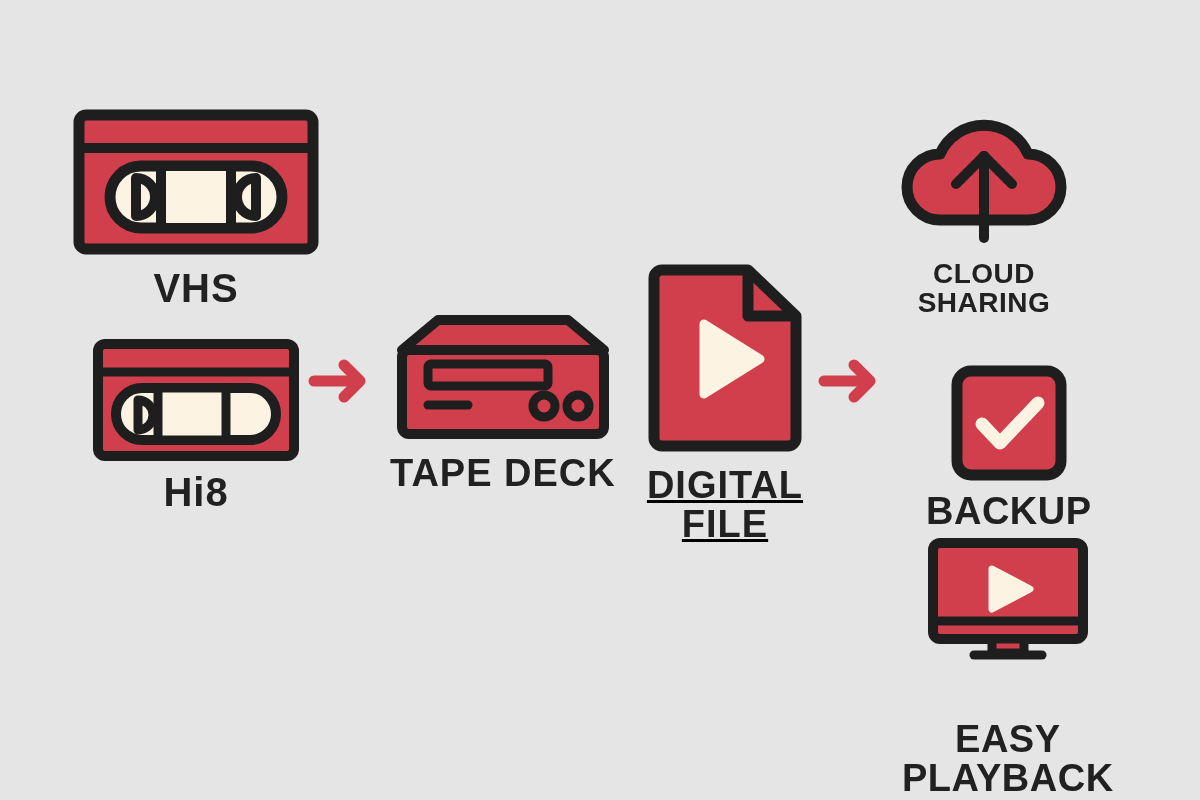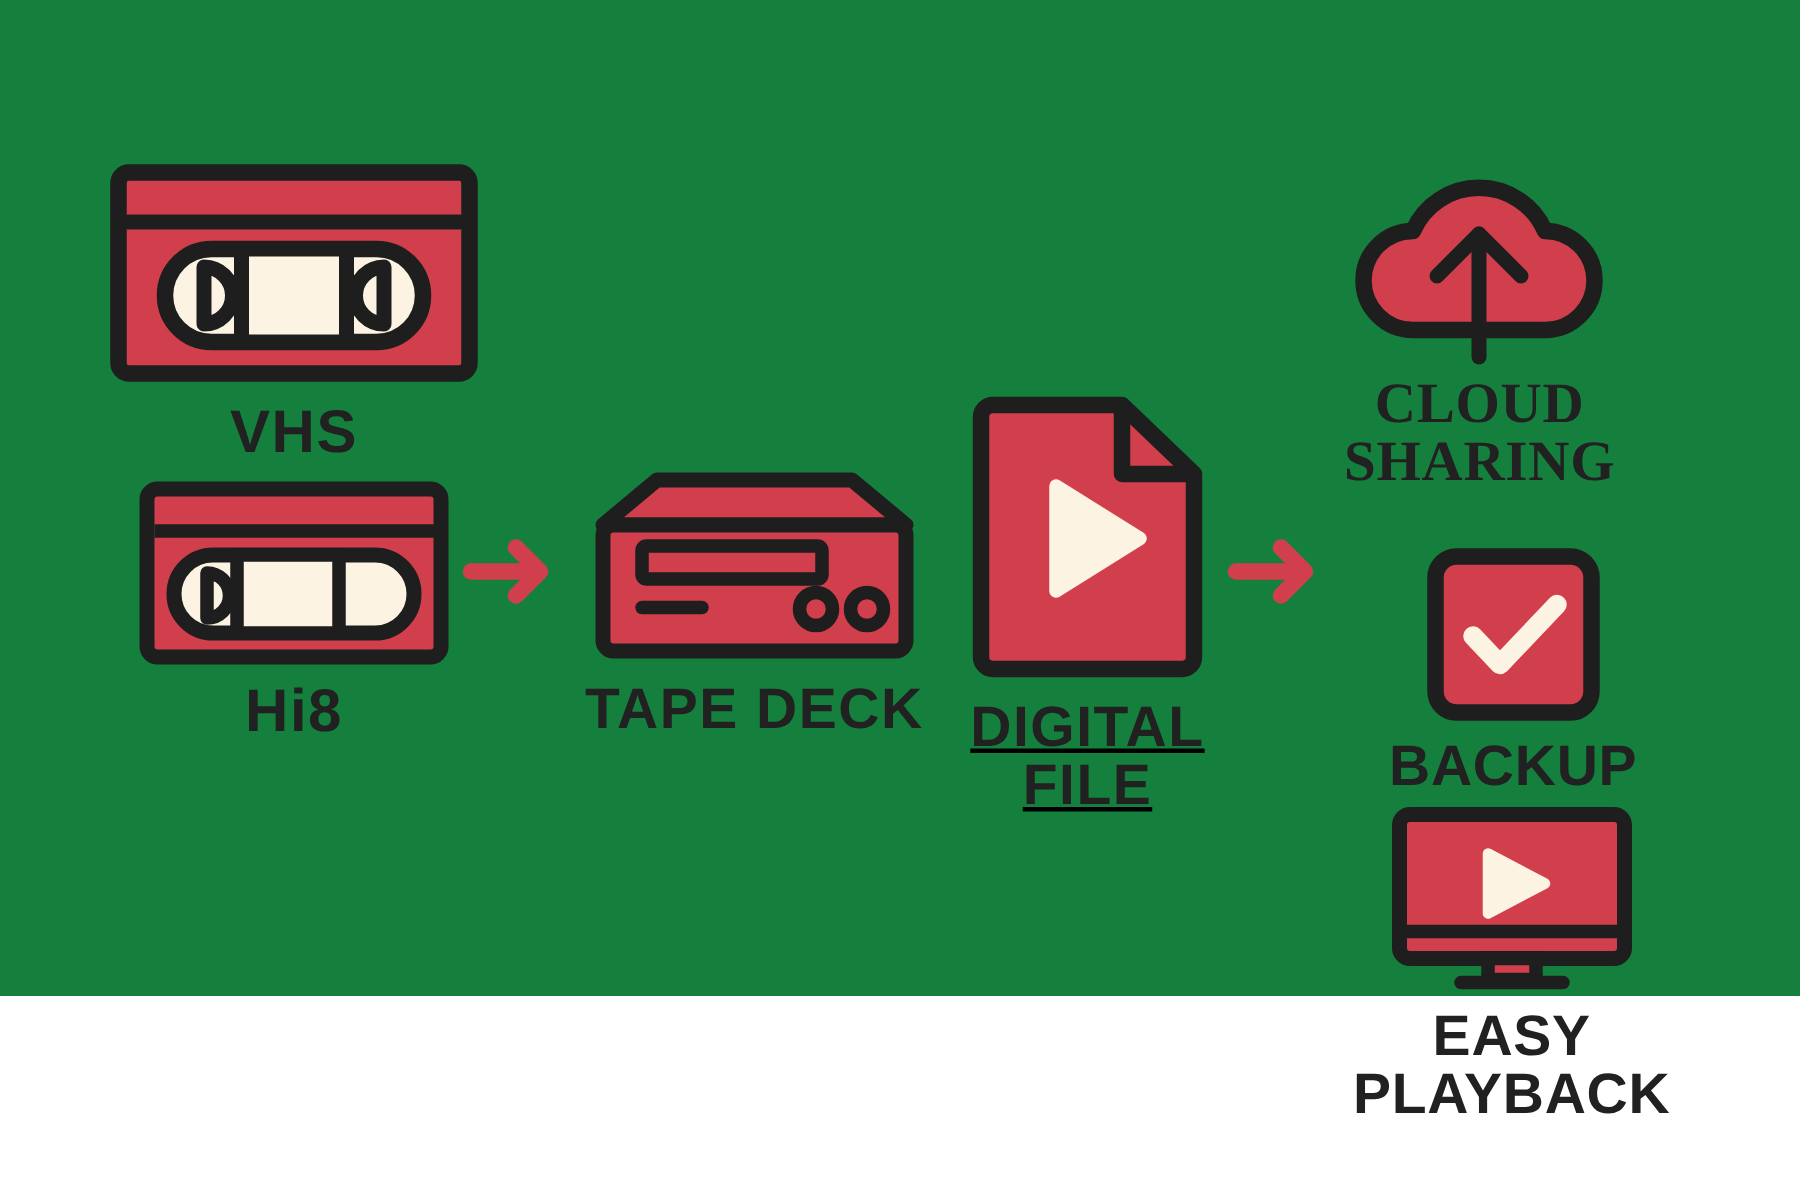--- a/index.html
+++ b/index.html
@@ -9,22 +9,22 @@
   }
   body {
     width: 1200px;
     height: 800px;
     overflow: hidden;
     font-family: "Liberation Sans", "DejaVu Sans", sans-serif;
   }
   #canvas {
     position: relative;
     width: 1200px;
-    height: 664px;
-    background: #15803d;
+    height: 800px;
+    background: #e5e5e5;
   }
   .node {
     position: absolute;
     display: flex;
     flex-direction: column;
     align-items: center;
   }
   .icon-wrap {
     display: block;
     line-height: 0;
@@ -38,37 +38,37 @@
     letter-spacing: 0.4px;
     line-height: 1.02;
     white-space: pre-line;
     text-transform: uppercase;
   }
   .cap-vhs      { font-size: 40px; margin-top: 12px; letter-spacing: 1px; }
   .cap-hi8      { font-size: 40px; margin-top: 10px; letter-spacing: 1px; text-transform: none; }
   .cap-minidv   { font-size: 40px; margin-top: 10px; letter-spacing: 0.5px; text-transform: none; }
   .cap-deck     { font-size: 38px; letter-spacing: 1px; }
   .cap-file     { font-size: 38px; margin-top: 12px; letter-spacing: 1px; }
-  .cap-cloud    { font-size: 38px; margin-top: 4px; letter-spacing: 0.5px; font-family: Liberation Serif, serif; }
+  .cap-cloud    { font-size: 28px; margin-top: 14px; letter-spacing: 0.5px; }
   .cap-backup   { font-size: 38px; margin-top: 10px; letter-spacing: 0.5px; }
   .cap-playback { font-size: 38px; margin-top: 10px; letter-spacing: 0.5px; }
 
   .arrow {
     position: absolute;
     line-height: 0;
   }
   
   #node-vhs      { left: 72px;  top: 108px; }
-  #node-hi8      { left: 92px;  top: 320px; }
+  #node-hi8      { left: 92px;  top: 338px; }
   #node-minidv   { left: 118px; top: 518px; }
   #node-deck     { left: 390px; top: 312px; }
   #node-file     { left: 646px; top: 262px; text-decoration: underline; }
   #node-cloud    { left: 896px; top: 106px; }
   #node-backup   { left: 926px; top: 364px; }
-  #node-playback { left: 902px; top: 536px; }
+  #node-playback { left: 902px; top: 536px; gap: 48px; }
   #arrow-1       { left: 308px; top: 358px; }
   #arrow-2       { left: 818px; top: 358px; }
 </style>
 </head>
 <body>
 
 <div id="canvas">
 
   <div class="node" id="node-vhs">
     <span class="icon-wrap">

